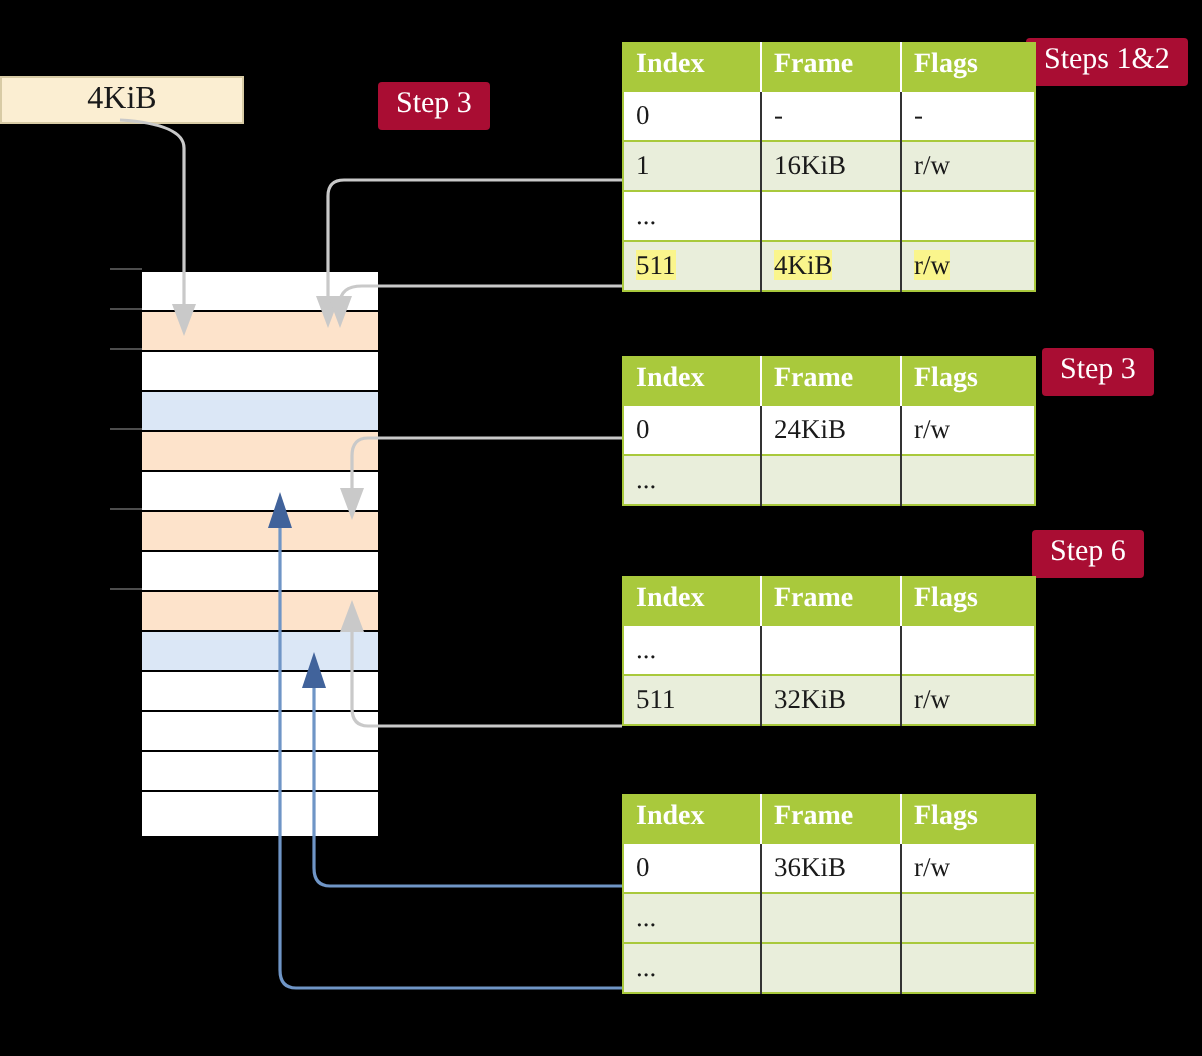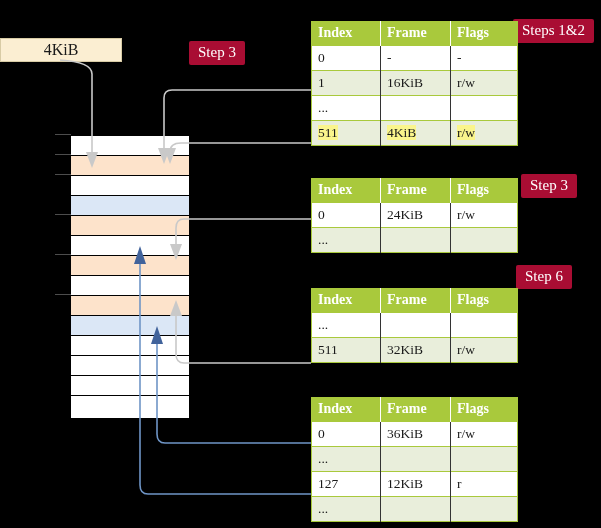--- a/index.html
+++ b/index.html
@@ -247,25 +247,20 @@
     <tr>
       <td><span>0</span></td>
       <td><span>36KiB</span></td>
       <td><span>r/w</span></td>
     </tr>
     <tr class="alt">
       <td><span>...</span></td>
       <td><span></span></td>
       <td><span></span></td>
     </tr>
-    <tr>
-      <td><span>127</span></td>
-      <td><span>12KiB</span></td>
-      <td><span>r</span></td>
-    </tr>
     <tr class="alt">
       <td><span>...</span></td>
       <td><span></span></td>
       <td><span></span></td>
     </tr>
   </tbody>
 </table>
 
 <svg id="connectors" viewBox="0 0 601 528" xmlns="http://www.w3.org/2000/svg">
 

